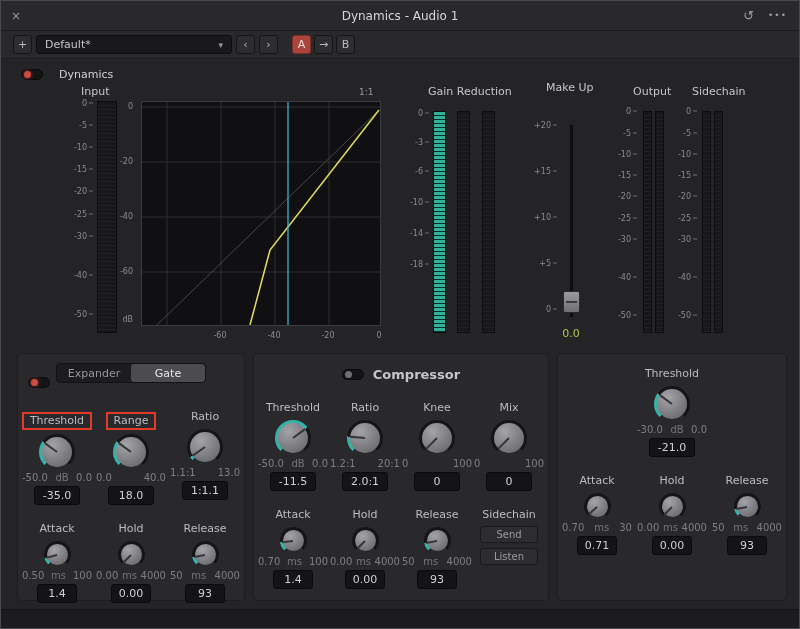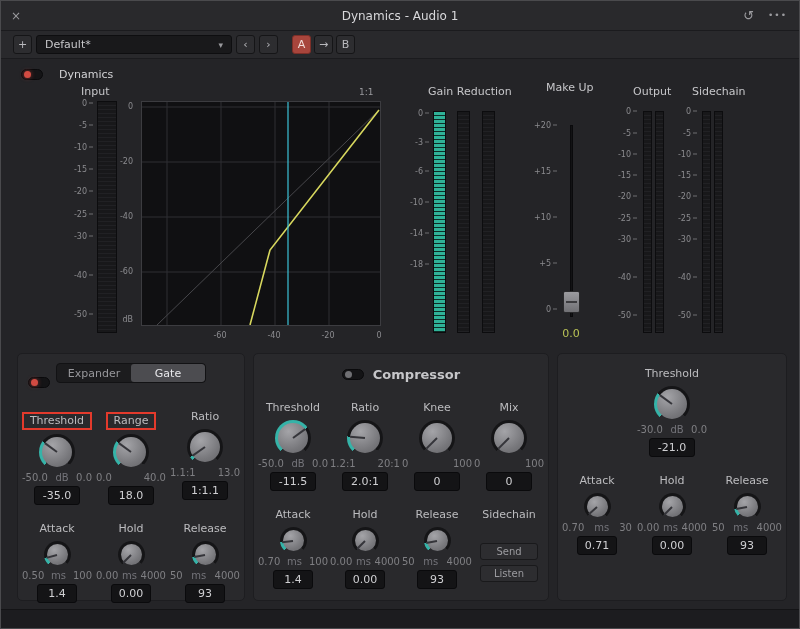--- a/index.html
+++ b/index.html
@@ -89,21 +89,21 @@
     background:radial-gradient(circle at 35% 28%,#a4a4a8,#77777b 65%,#646468);}
   .knob .ptr{position:absolute;left:50%;top:50%;width:2px;height:42%;margin-left:-1px;background:#35353a;
     transform-origin:50% 0;transform:rotate(calc(45deg + var(--v,0deg)));}
   .knob.sm{width:27px;height:27px;}
   .minmax{display:flex;justify-content:space-between;align-items:center;font-size:10px;color:#7f7f83;padding:0 1px;height:10px;}
   .minmax .unit{color:#74747a;}
   .valbox{width:46px;margin:4px auto 0;background:#141416;border:1px solid #0a0a0c;border-radius:3px;
     font-size:11px;color:#d0d0d3;padding:2px 0;text-align:center;}
   .r2 .valbox{width:40px;}
   .sc-btn{display:block;width:58px;height:17px;margin:5px auto 0;background:#2d2d30;border:1px solid #19191b;border-radius:3px;color:#9b9b9f;font-size:10px;line-height:14px;}
-  .sc-btn:first-of-type{margin-top:19px;}
+  .sc-btn:first-of-type{margin-top:2px;}
   
   .footer{height:19px;background:#1c1c1f;border-top:1px solid #141416;margin-top:8px;}
 </style>
 </head>
 <body>
 
 <div class="window">
 
   <div class="titlebar">
     <span class="tb-close">×</span>

